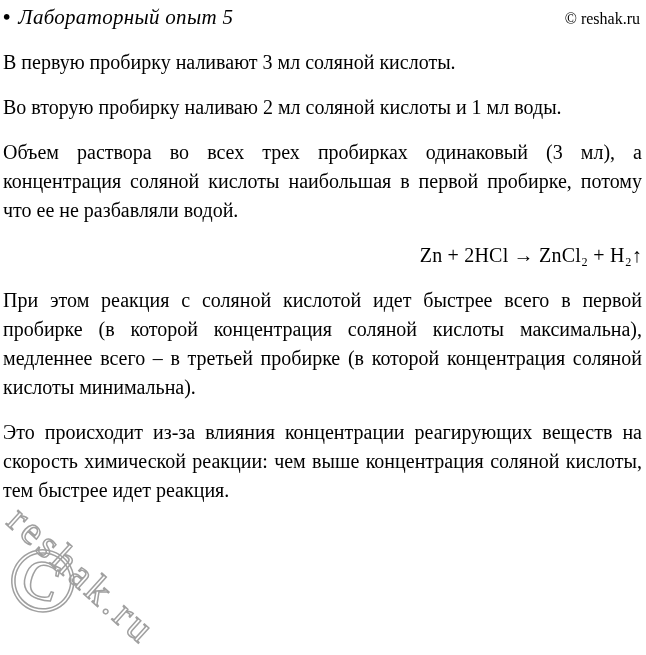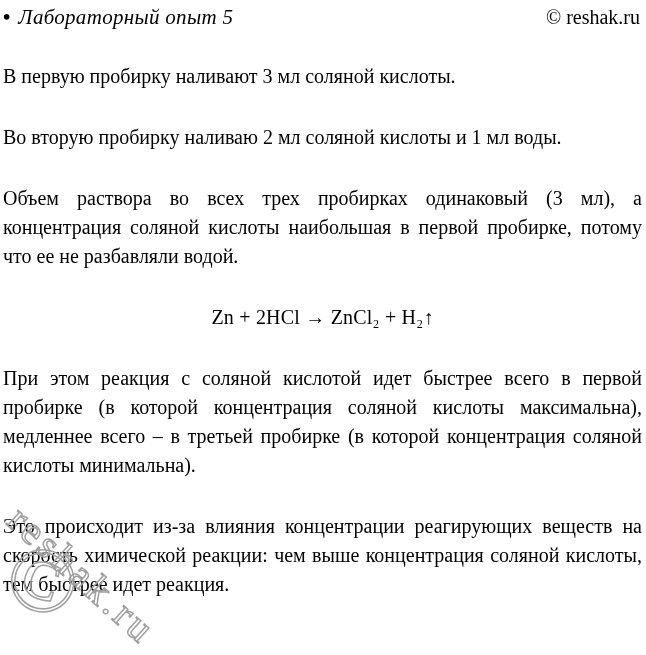--- a/index.html
+++ b/index.html
@@ -46,34 +46,33 @@
   }
 
   .page-title {
     font-size: 21px;
     font-weight: normal;
     font-style: italic;
     letter-spacing: 0.3px;
   }
 
   .copyright {
-    font-size: 20px;
+    font-size: 16px;
     padding-right: 2px;
   }
 
   .body-text p {
     font-size: 20px;
     line-height: 29px;
     text-align: justify;
     margin-bottom: 16px;
-    margin-top: 32px;
   }
 
   .body-text p.equation {
-    text-align: center;
+    text-align: right;
     letter-spacing: 0.2px;
   }
 
   
   .watermark {
     position: absolute;
     z-index: 2;
     pointer-events: none;
     color: transparent;
     -webkit-text-stroke: 1.5px #a0a0a0;

